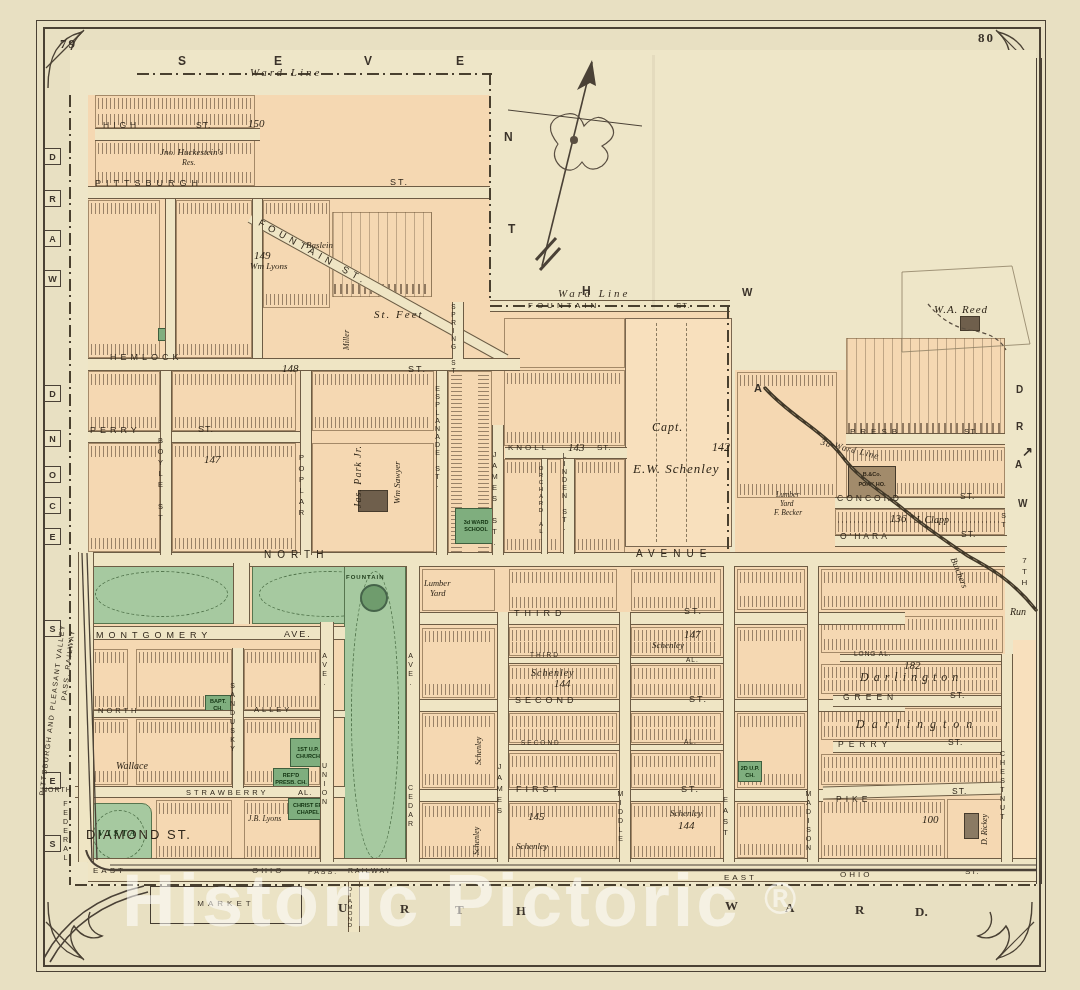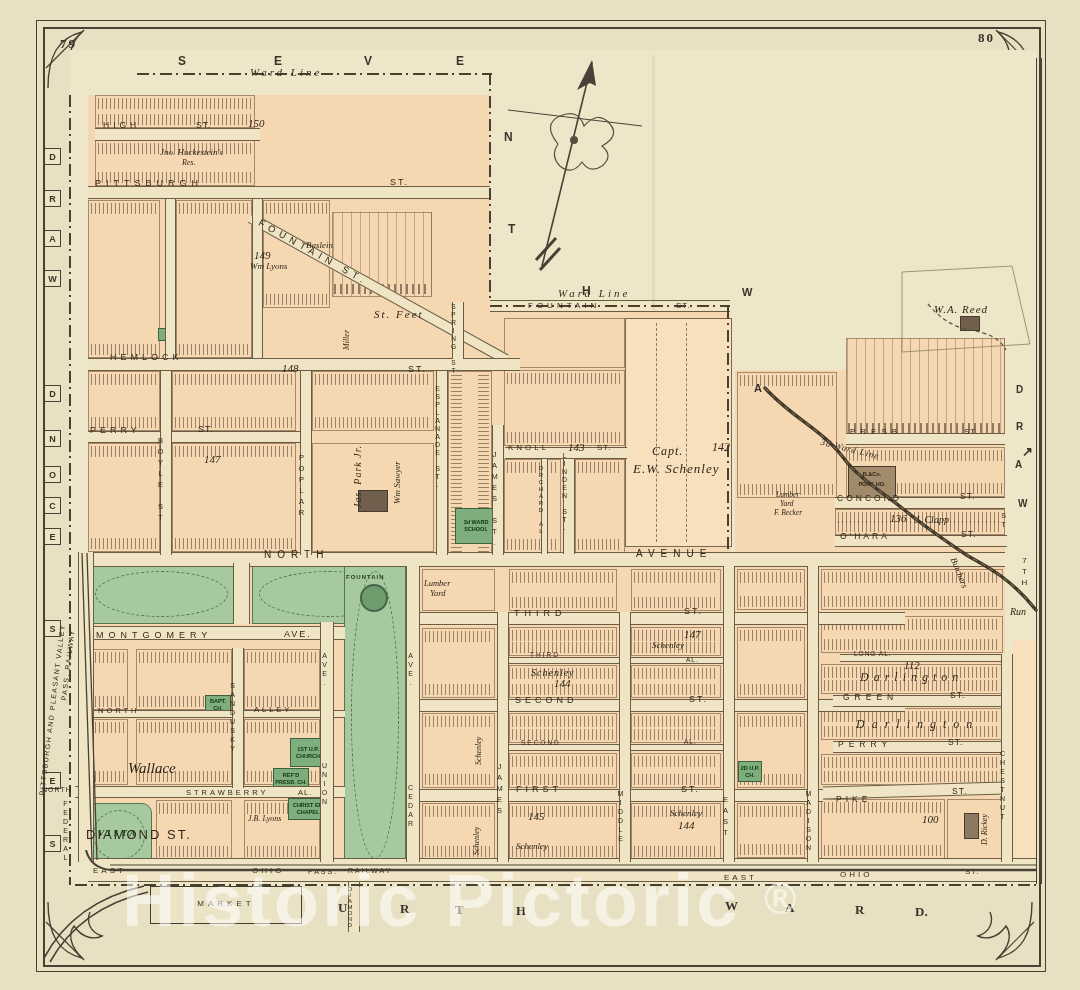--- a/index.html
+++ b/index.html
@@ -441,46 +441,46 @@
 <div class="it" style="left:306px;top:240px;font-size:9px;">Baslein</div>
 <div class="num" style="left:254px;top:249px;">149</div>
 <div class="it" style="left:250px;top:261px;font-size:9px;">Wm Lyons</div>
 <div class="it" style="left:374px;top:308px;font-size:11px;letter-spacing:2px;">St. Feet</div>
 <div class="it rot" style="left:342px;top:350px;font-size:8px;transform:rotate(-90deg);">Miller</div>
 <div class="num" style="left:282px;top:362px;">148</div>
 <div class="num" style="left:204px;top:453px;">147</div>
 <div class="it rot" style="left:352px;top:508px;font-size:10px;letter-spacing:1px;transform:rotate(-90deg);">Jas. Park Jr.</div>
 <div class="it rot" style="left:392px;top:504px;font-size:9px;transform:rotate(-90deg);">Wm Sawyer</div>
 <div class="num" style="left:568px;top:441px;">143</div>
-<div class="it" style="left:652px;top:444px;font-size:12px;letter-spacing:1px;">Capt.</div>
+<div class="it" style="left:652px;top:420px;font-size:12px;letter-spacing:1px;">Capt.</div>
 <div class="it" style="left:633px;top:461px;font-size:13px;letter-spacing:1px;">E.W. Schenley</div>
 <div class="num" style="left:712px;top:440px;font-size:12px;">142</div>
 <div class="it" style="left:934px;top:303px;font-size:11px;letter-spacing:1px;">W.A. Reed</div>
 <div class="num" style="left:890px;top:512px;">136</div>
 <div class="it" style="left:915px;top:514px;font-size:10px;">J. Clapp</div>
 <div class="it" style="left:424px;top:578px;font-size:8.5px;">Lumber</div>
 <div class="it" style="left:430px;top:588px;font-size:8.5px;">Yard</div>
 <div class="it" style="left:776px;top:490px;font-size:7.5px;">Lumber</div>
 <div class="it" style="left:780px;top:499px;font-size:7.5px;">Yard</div>
 <div class="it" style="left:774px;top:508px;font-size:7.5px;">F. Becker</div>
-<div class="it" style="left:128px;top:760px;font-size:15px;">Wallace</div>
+<div class="it" style="left:116px;top:760px;font-size:10px;">Wallace</div>
 <div class="it" style="left:248px;top:814px;font-size:8px;">J.B. Lyons</div>
 <div style="position:absolute;left:98px;top:828px;width:40px;text-align:center;color:#1c3a1c;font:bold italic 9px 'Liberation Serif',serif;letter-spacing:3px;z-index:5;">VISTA</div>
 <div style="position:absolute;left:346px;top:574px;color:#23401f;font:bold 6px 'Liberation Sans',sans-serif;letter-spacing:1px;z-index:5;">FOUNTAIN</div>
 <div class="it" style="left:531px;top:667px;font-size:10px;letter-spacing:1px;">Schenley</div>
 <div class="num" style="left:554px;top:677px;">144</div>
 <div class="it" style="left:652px;top:640px;font-size:9px;">Schenley</div>
 <div class="num" style="left:684px;top:628px;">147</div>
 <div class="num" style="left:528px;top:810px;">145</div>
 <div class="it" style="left:516px;top:841px;font-size:9px;">Schenley</div>
 <div class="it" style="left:670px;top:808px;font-size:9px;">Schenley</div>
 <div class="num" style="left:678px;top:819px;">144</div>
 <div class="it rot" style="left:474px;top:765px;font-size:8px;transform:rotate(-90deg);">Schenley</div>
 <div class="it rot" style="left:472px;top:855px;font-size:8px;transform:rotate(-90deg);">Schenley</div>
-<div class="num" style="left:904px;top:659px;">112</div>
+<div class="num" style="left:904px;top:659px;">182</div>
 <div class="it" style="left:860px;top:670px;font-size:12px;letter-spacing:5px;">Darlington</div>
 <div class="it" style="left:856px;top:717px;font-size:12px;letter-spacing:7px;">Darlington</div>
 <div class="num" style="left:922px;top:813px;">100</div>
 <div class="it rot" style="left:980px;top:845px;font-size:8px;transform:rotate(-90deg);">D. Rickey</div>
 <div class="it rot" style="left:958px;top:556px;font-size:9px;transform:rotate(68deg);z-index:16;">Butchers</div>
 <div class="it" style="left:1010px;top:606px;font-size:10px;z-index:16;">Run</div>
 
 <div class="watermark"><span>Historic Pictoric</span> <span class="reg">®</span></div>
 
 </body></html>

